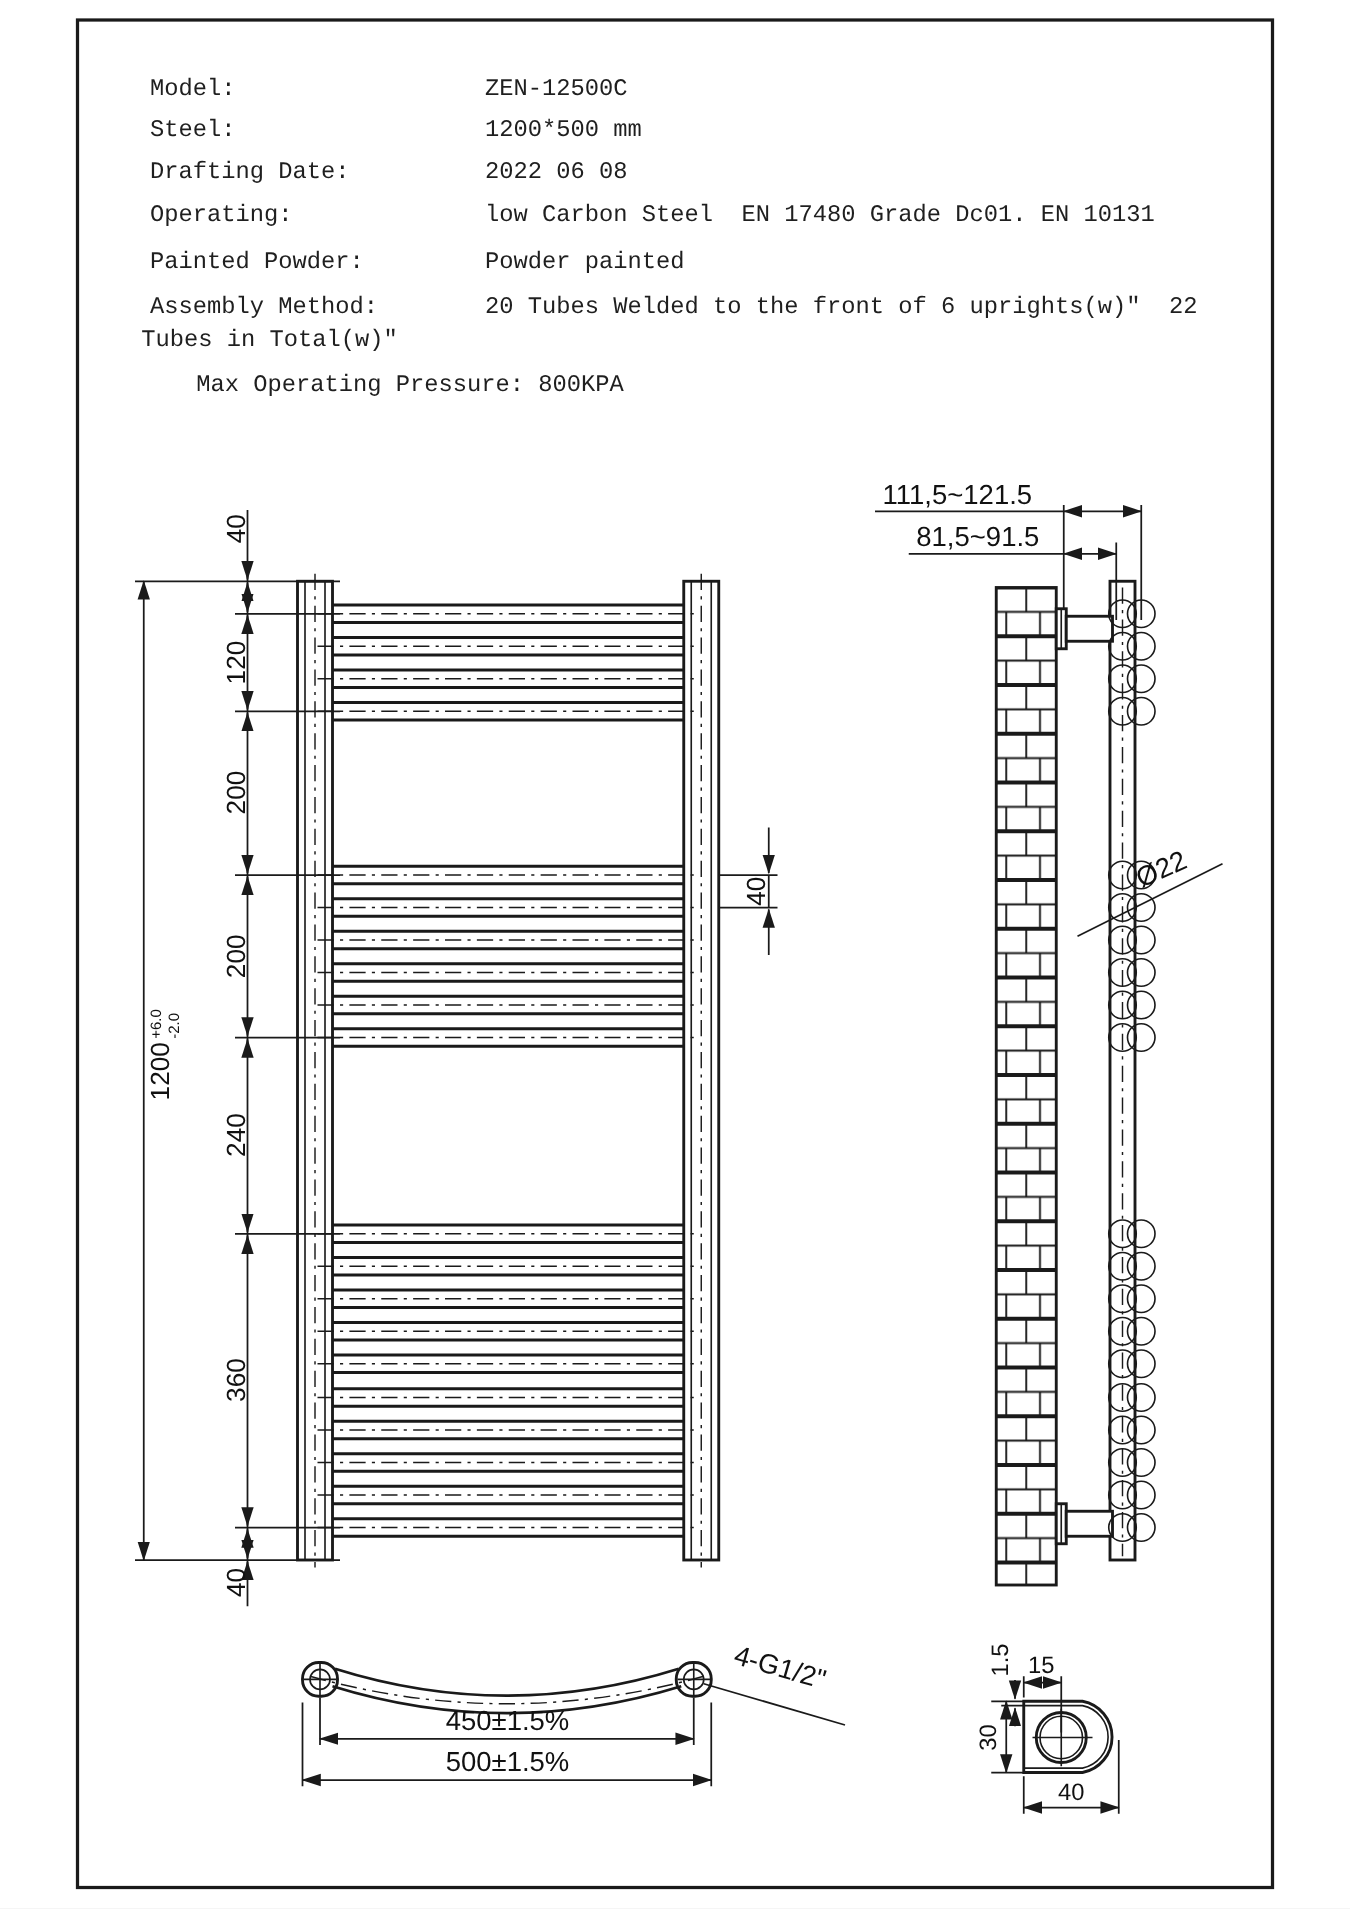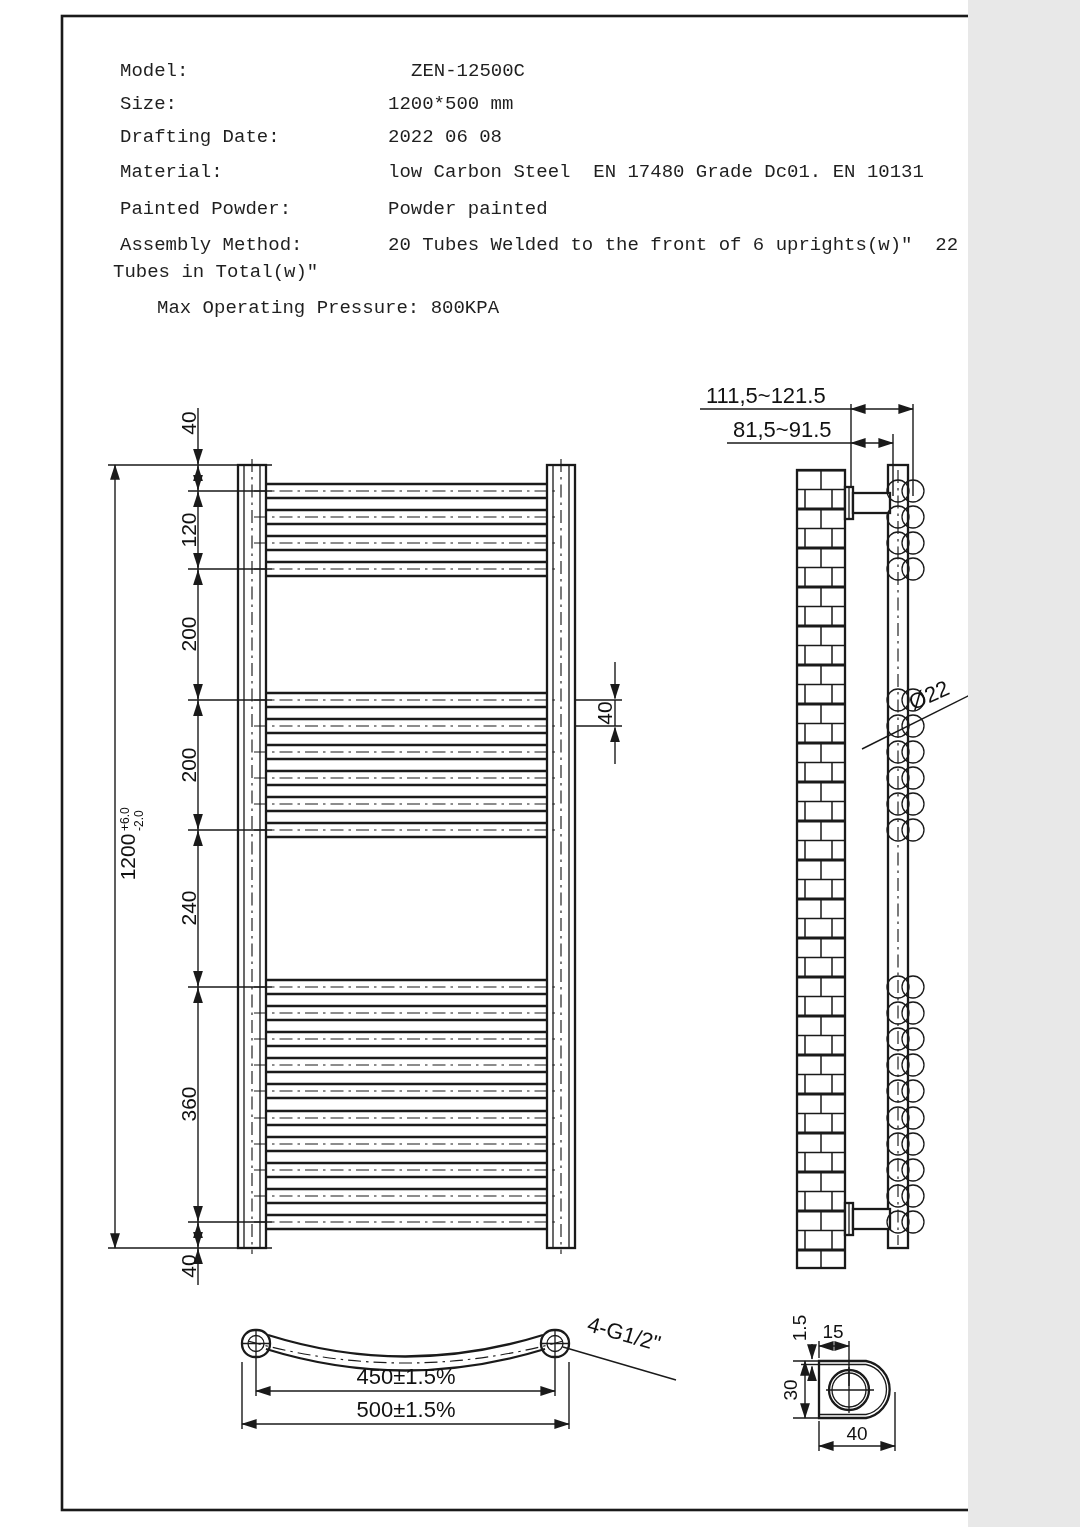--- a/index.html
+++ b/index.html
@@ -1,16 +1,16 @@
 <!DOCTYPE html>
 <html><head>
 <meta charset="utf-8">
 <style>
   html,body{margin:0;padding:0;background:#e8e8e8;}
-  .page{position:relative;width:968px;height:1527px;background:#ffffff;overflow:hidden;
+  .page{position:relative;width:1080px;height:1527px;background:#ffffff;overflow:hidden;
         font-family:"Liberation Mono","DejaVu Sans Mono",monospace;color:#1a1a1a;}
   .spec{position:absolute;font-size:19px;line-height:22px;white-space:pre;color:#1f1f1f;}
   svg{position:absolute;left:0;top:0;}
   svg text{font-family:"Liberation Sans","DejaVu Sans",sans-serif;fill:#111;stroke:none;}
   .obj{stroke:#1a1a1a;stroke-width:2.3;fill:none;}
   .objw{stroke:#1a1a1a;stroke-width:2.3;fill:#ffffff;}
   .thin{stroke:#1a1a1a;stroke-width:1.3;fill:none;}
   .dim{stroke:#1a1a1a;stroke-width:1.4;fill:none;}
   .cl{stroke:#1a1a1a;stroke-width:1.15;fill:none;stroke-dasharray:13 5 2.5 5;}
   .brickline{stroke:#1a1a1a;stroke-width:1.5;fill:none;}
@@ -19,26 +19,26 @@
   .dimtxt-lg{font-size:22px;}
   .toltxt{font-size:12px;}
 </style>
 </head>
 <body>
 
 <div class="page">
 
   <div>
     <div class="spec" style="left:120px;top:60px;">Model:</div>
-    <div class="spec" style="left:388px;top:60px;margin-left:23px;">ZEN-12500C</div>
-    <div class="spec" style="left:120px;top:93px;">Size:</div>
+    <div class="spec" style="left:388px;top:60px;">ZEN-12500C</div>
+    <div class="spec" style="left:120px;top:93px;">Steel:</div>
     <div class="spec" style="left:388px;top:93px;">1200*500 mm</div>
     <div class="spec" style="left:120px;top:126px;">Drafting Date:</div>
     <div class="spec" style="left:388px;top:126px;">2022 06 08</div>
-    <div class="spec" style="left:120px;top:161px;">Material:</div>
+    <div class="spec" style="left:120px;top:161px;">Operating:</div>
     <div class="spec" style="left:388px;top:161px;">low Carbon Steel  EN 17480 Grade Dc01. EN 10131</div>
     <div class="spec" style="left:120px;top:198px;">Painted Powder:</div>
     <div class="spec" style="left:388px;top:198px;">Powder painted</div>
     <div class="spec" style="left:120px;top:234px;">Assembly Method:</div>
     <div class="spec" style="left:388px;top:234px;">20 Tubes Welded to the front of 6 uprights(w)"  22</div>
     <div class="spec" style="left:113px;top:261px;">Tubes in Total(w)"</div>
     <div class="spec" style="left:113px;top:297px;margin-left:44px;">Max Operating Pressure: 800KPA</div>
   </div>
 
   <svg width="1080" height="1527" viewBox="0 0 1080 1527">

